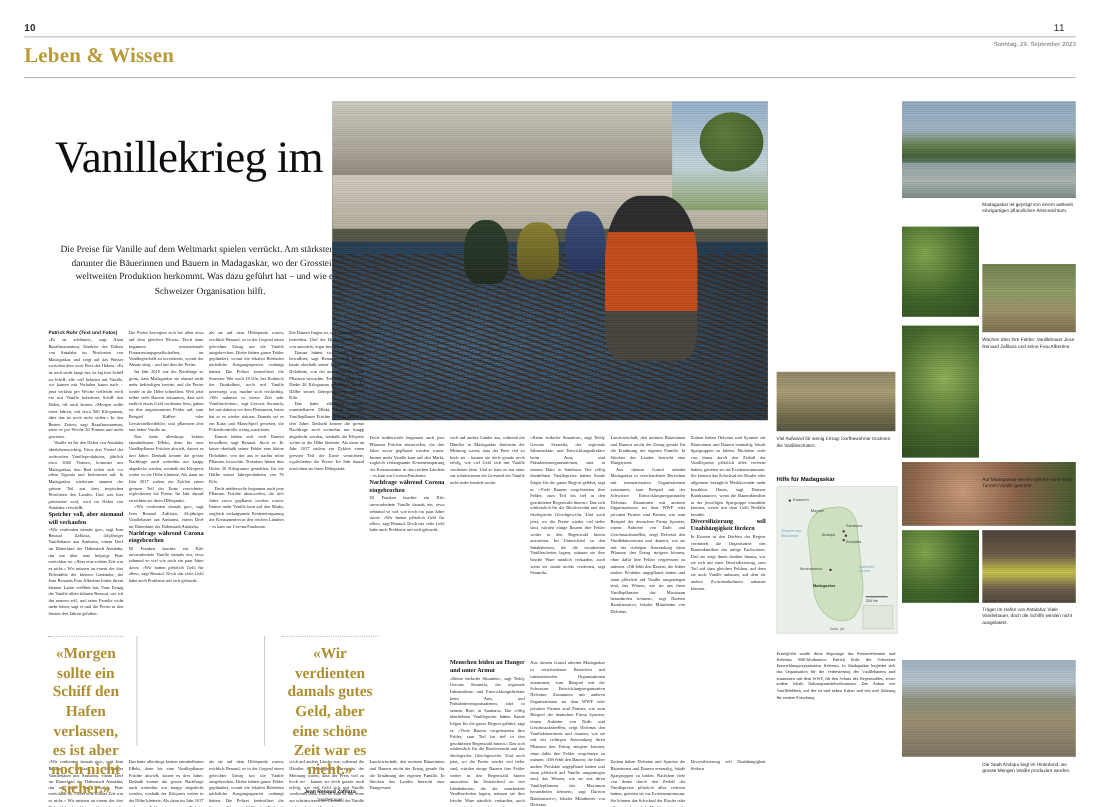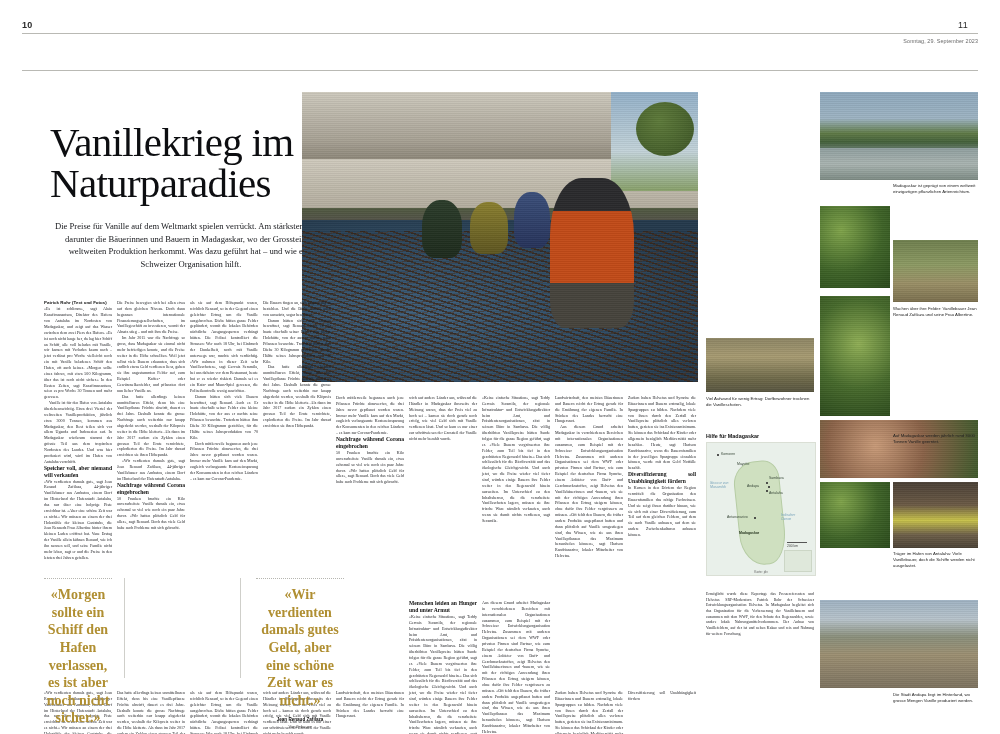--- a/index.html
+++ b/index.html
@@ -83,26 +83,26 @@
   .mapsrc{position:absolute;left:0;right:0;bottom:1px;text-align:center;font-family:"Liberation Sans",sans-serif;font-size:3.2px;color:#666;}
 </style>
 </head>
 <body>
 
 <div class="page">
 
   <div class="folio folio-l">10</div>
   <div class="folio folio-r">11</div>
   <div class="rule rule-top"></div>
+  <div class="rubric">Leben &amp; Wissen</div>
   <div class="issue-date">Sonntag, 29. September 2023</div>
   <div class="rule rule-mid"></div>
 
   <div class="headline">
     <div>Vanillekrieg im</div>
-    <div>Naturparadies</div>
   </div>
   <div class="lead">Die Preise für Vanille auf dem Weltmarkt spielen verrückt. Am stärksten leiden darunter die Bäuerinnen und Bauern in Madagaskar, wo der Grossteil der weltweiten Produktion herkommt. Was dazu geführt hat – und wie eine Schweizer Organisation hilft.</div>
 
   <div class="photo ph-main" style="left:302px;top:92px;width:396px;height:290px;">
     <div class="roof"></div>
     <div class="wall"></div>
     <div class="sky"></div>
     <div class="tree" style="right:4px;top:10px;width:58px;height:54px;"></div>
     <div class="tarp"></div>
     <div class="beans"></div>

